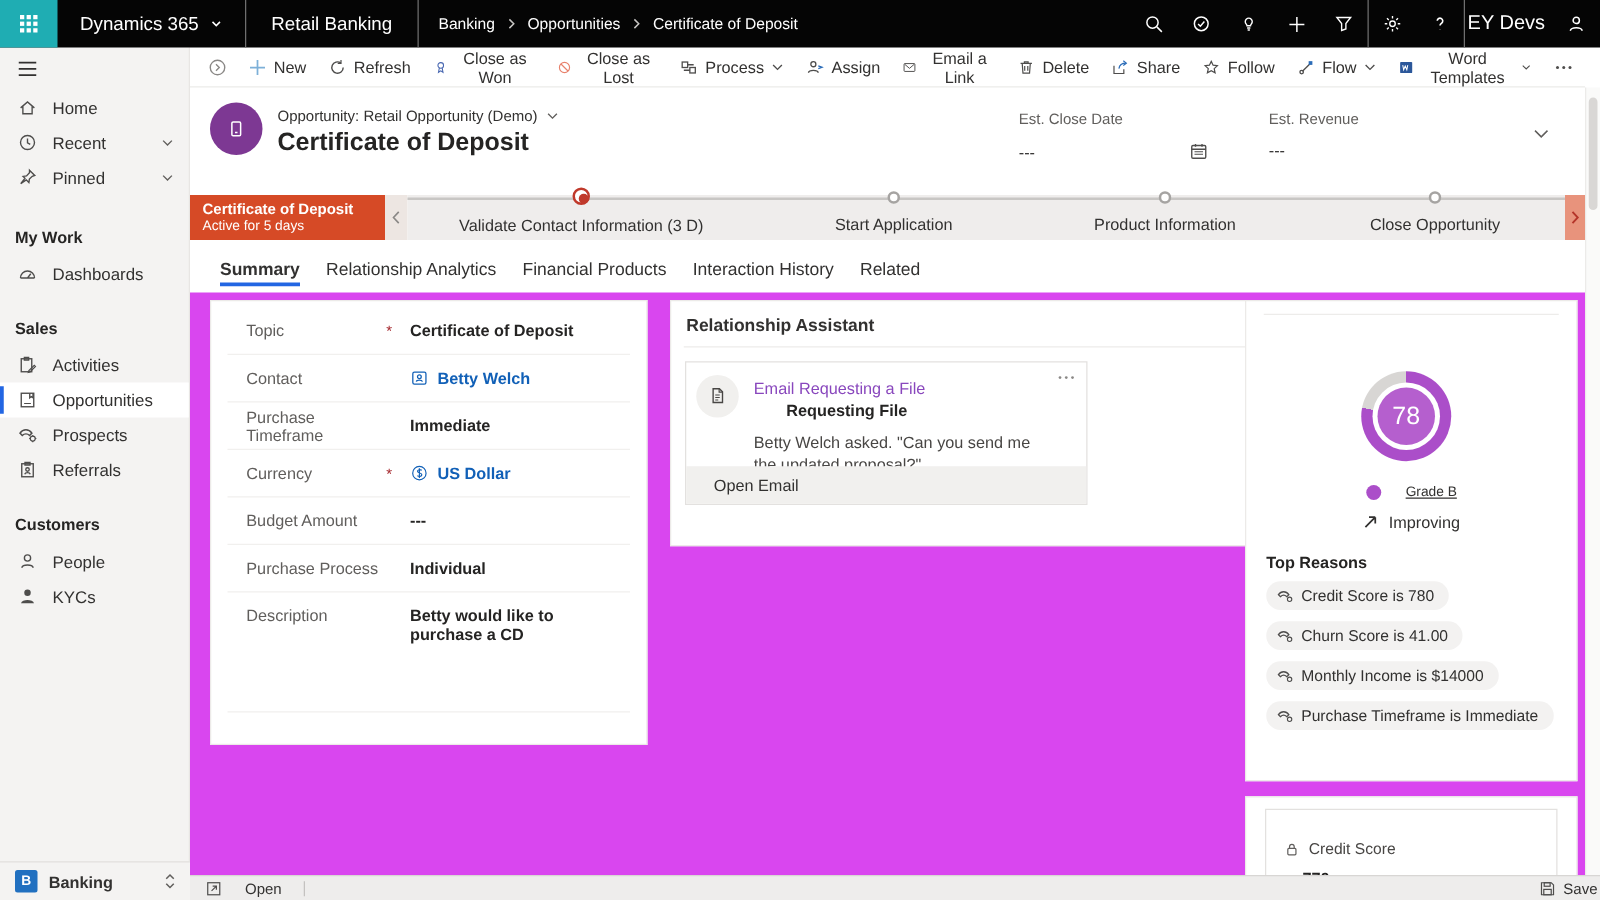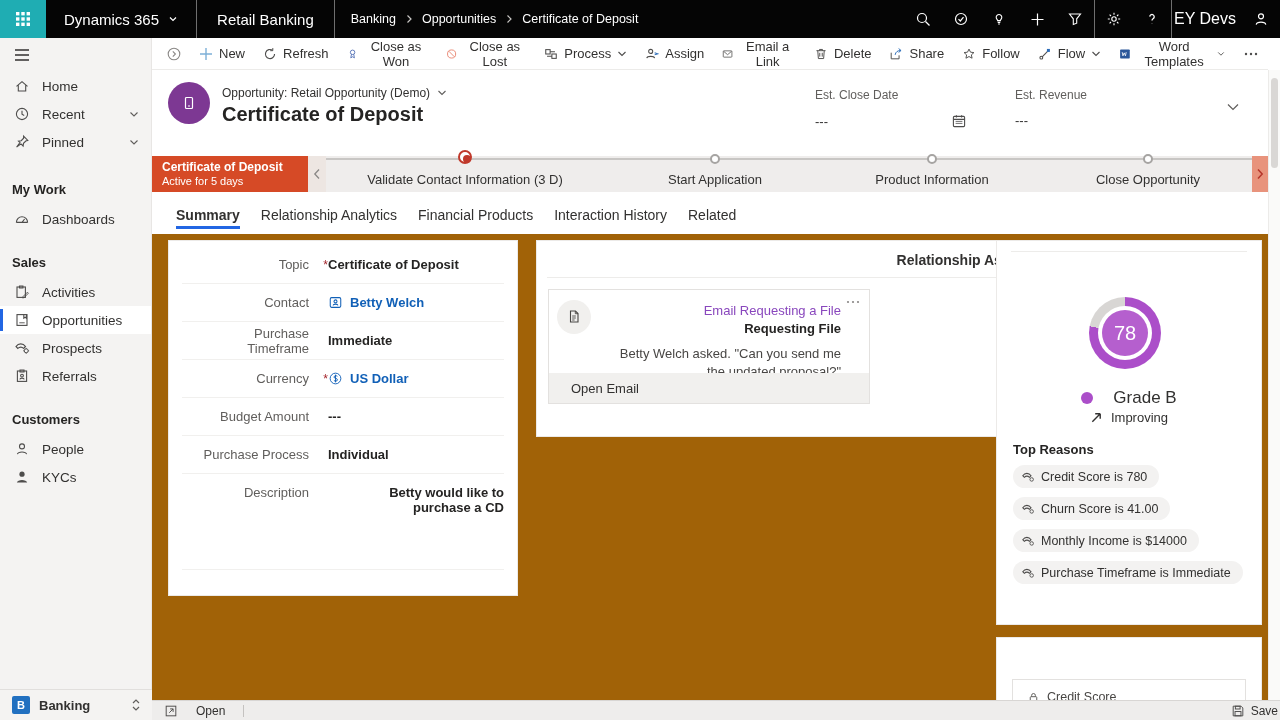--- a/index.html
+++ b/index.html
@@ -83,21 +83,21 @@
               display:flex; align-items:center; justify-content:center; cursor:pointer; }
 
   
   .tabs { position:absolute; top:196px; left:152px; right:12px; height:38px; display:flex;
           align-items:center; padding-left:24px; gap:21px; font-size:14px; color:#323130; background:#fff; }
   .tab { position:relative; height:100%; display:flex; align-items:center; cursor:pointer; }
   .tab.active { font-weight:700; }
   .tab.active::after { content:""; position:absolute; left:0; right:0; bottom:5px; height:3px; background:#2266e3; }
 
   
-  .content { position:absolute; top:234px; left:152px; right:12px; bottom:20px; background:#a16207; overflow:hidden;text-align:right; }
+  .content { position:absolute; top:234px; left:152px; right:12px; bottom:20px; background:#d946ef; overflow:hidden; }
   .card { position:absolute; background:#fff; border:1px solid #eceae8; }
 
   .card-form { left:16px; top:6px; width:350px; height:356px; padding-top:5px; }
   .frow { margin:0 13px; border-bottom:1px solid #f1f0ee; display:flex; align-items:center;
           height:38px; padding-left:15px; cursor:pointer; }
   .frow.tall { height:96px; align-items:flex-start; padding-top:11px; border-bottom:1px solid #f1f0ee; }
   .flabel { flex:0 0 112px; font-size:13px; color:#605e5c; }
   .fstar { flex:0 0 19px; font-size:12px; color:#a4262c; }
   .fstar.req::before { content:"*"; }
   .fvalue { font-size:13px; font-weight:700; color:#252423; display:flex; align-items:center; gap:7px; }
@@ -120,32 +120,32 @@
   .card-scoring { left:844px; top:6px; width:266px; height:385px; }
   .sc-title-row { display:flex; align-items:flex-start; justify-content:space-between; padding:13px 14px 0; }
   .sc-title { font-size:13px; font-weight:600; color:#323130; }
   .sc-divider { margin:10px 14px 0; height:1px; background:#edecea; }
   .donut { position:absolute; left:92px; top:56px; width:72px; height:72px; border-radius:50%;
            background:conic-gradient(#ab4ec9 0deg 281deg, #d8d6d4 281deg 360deg); }
   .donut-gap { position:absolute; inset:9px; background:#fff; border-radius:50%; }
   .donut-core { position:absolute; inset:13px; background:#b55fce; border-radius:50%;
                 display:flex; align-items:center; justify-content:center; color:#fff; font-size:20px; }
   .sc-grade { position:absolute; top:147px; left:0; right:0; display:flex; align-items:center;
-              justify-content:center; gap:20px; font-size:17px; color:#323130; }
+              justify-content:center; gap:20px; font-size:11px; color:#323130;text-decoration:underline; }
   .grade-dot { width:12px; height:12px; border-radius:50%; background:#ab4ec9; }
   .sc-trend { position:absolute; top:169px; left:0; right:0; display:flex; align-items:center;
               justify-content:center; gap:8px; font-size:13px; color:#323130; }
   .sc-reasons-label { position:absolute; left:16px; top:201px; font-size:13px; font-weight:700; color:#252423; }
   .chips { position:absolute; left:16px; top:224px; display:flex; flex-direction:column; gap:9px; align-items:flex-start; }
   .chip { display:flex; align-items:center; gap:6px; height:23px; padding:0 12px 0 8px; background:#f3f2f1;
           border-radius:12px; font-size:12.5px; color:#323130; }
 
   .card-credit { left:844px; top:403px; width:266px; height:64px; }
   .cc-inner { position:absolute; left:15px; top:9px; right:15px; bottom:-12px; border:1px solid #e3e1df;
-              padding:10px 0 0 14px;margin-top:32px; }
+              padding:24px 0 0 14px; }
   .cc-label { display:flex; gap:7px; align-items:center; font-size:12.5px; color:#484644; }
   .cc-value { margin:9px 0 0 15px; font-weight:700; font-size:13px; color:#252423; }
 
   
   .statusbar { position:absolute; left:152px; right:0; bottom:0; height:20px; background:#eeedec;
                border-top:1px solid #d8d6d4; display:flex; align-items:center; font-size:12px; color:#323130; z-index:15; }
   .st-icon { margin-left:12px; }
   .st-open { margin-left:18px; }
   .st-div { width:1px; height:12px; background:#c4c2c0; margin-left:18px; }
   .st-save { margin-left:auto; display:flex; align-items:center; gap:6px; padding-right:2px; cursor:pointer; }

